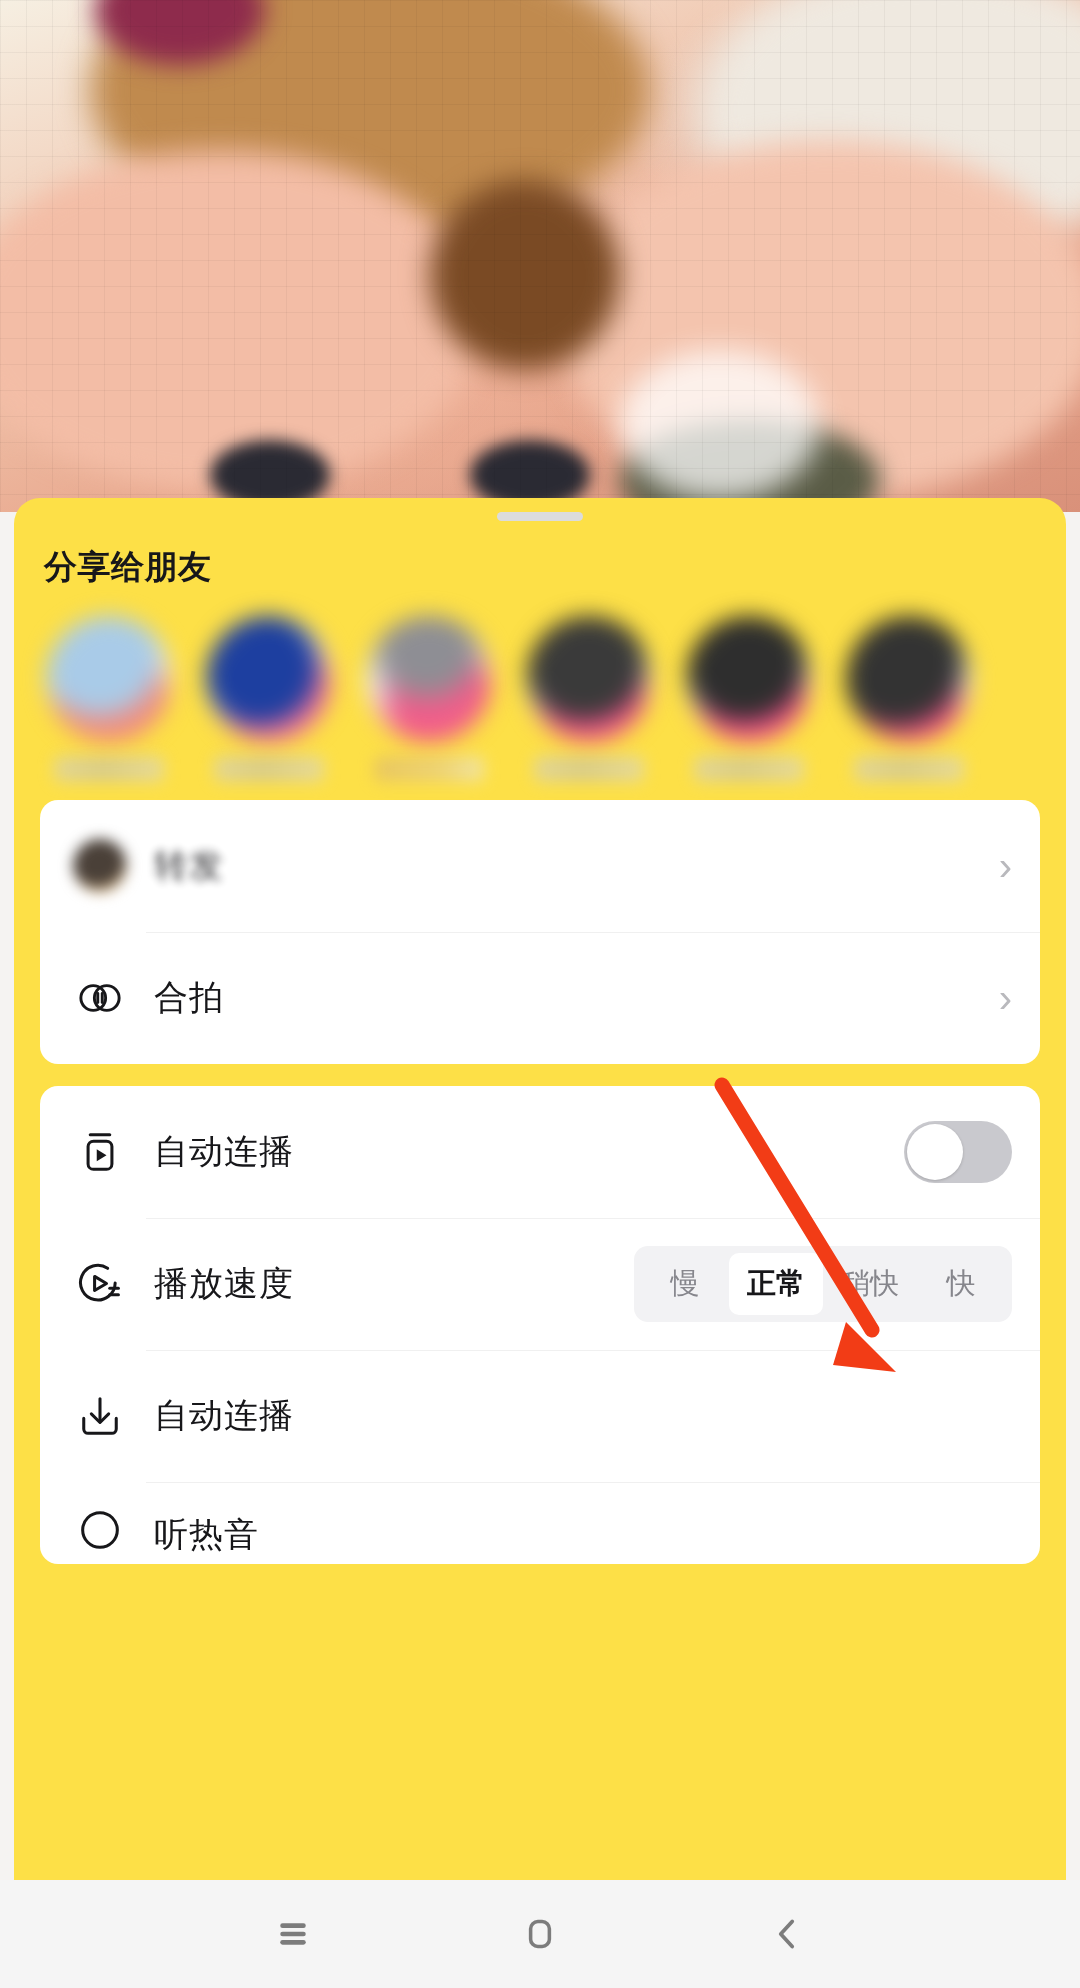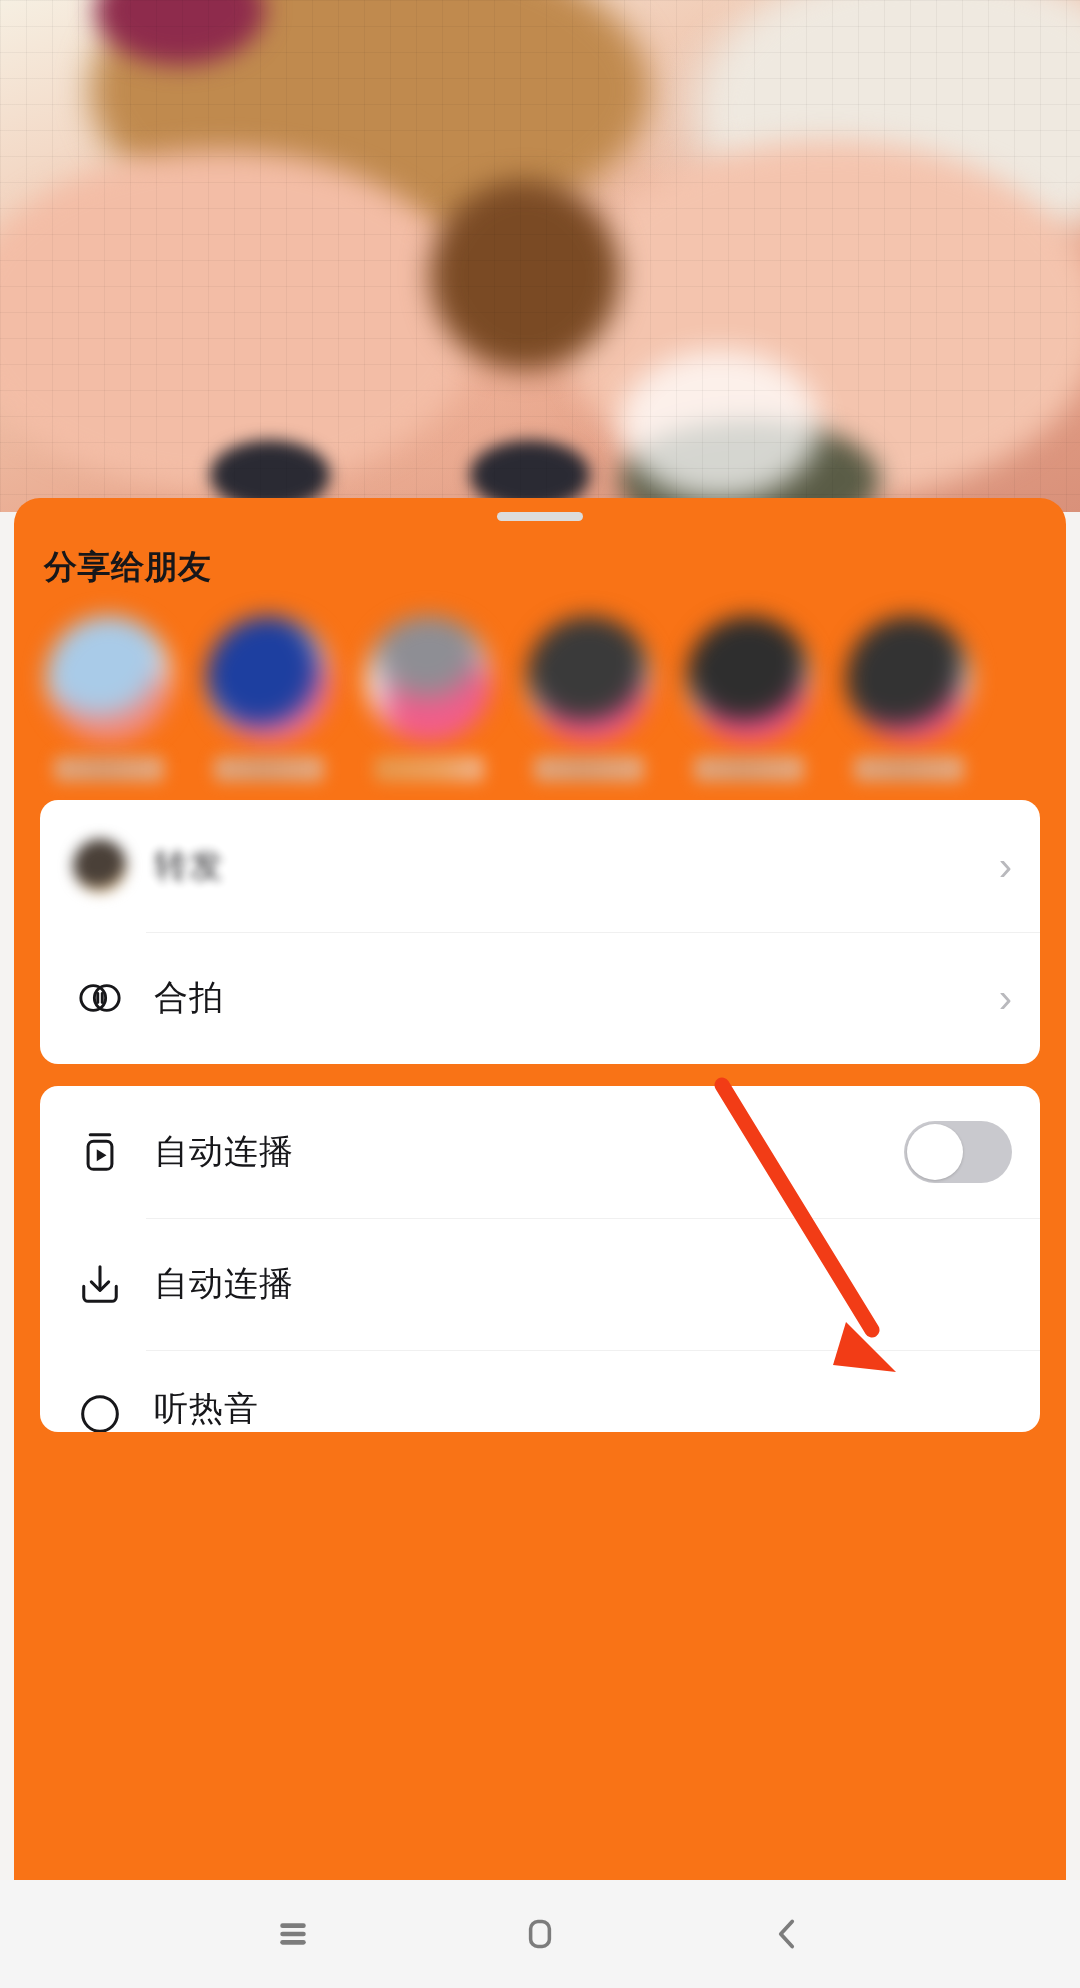--- a/index.html
+++ b/index.html
@@ -46,21 +46,21 @@
       repeating-linear-gradient(to bottom, rgba(0,0,0,0.045) 0 1px, rgba(0,0,0,0) 1px 26px);
   }
 
   
   #sheet {
     position: absolute;
     left: 14px;
     right: 14px;
     top: 498px;
     bottom: 0;
-    background: #f97316;
+    background: #fde047;
     border-radius: 26px 26px 0 0;
     overflow: hidden;
   }
 
   #drag-handle {
     width: 86px;
     height: 9px;
     border-radius: 5px;
     background: #dcdcdc;
     margin: 14px auto 0 auto;
@@ -193,21 +193,21 @@
   .segment.selected {
     background: #ffffff;
     color: #17171a;
     font-weight: bold;
   }
 
   
   .row.clipped {
     height: 82px;
     overflow: hidden;
-    align-items: flex-start;
+    align-items: flex-end;
     padding-top: 42px;
   }
   .row.clipped .row-icon,
   .row.clipped .row-label { transform: translateY(-6px); }
 
   
   #annotation-arrow {
     position: absolute;
     left: 0; top: 0;
     width: 1080px; height: 1988px;
@@ -326,20 +326,38 @@
             <path d="M21 21.5 L 30 27 L 21 32.5 Z" fill="currentColor" stroke="none"></path>
           </svg>
         </div>
         <div class="row-label">自动连播</div>
         <div class="row-spacer"></div>
         <div class="toggle off">
           <div class="knob"></div>
         </div>
       </div>
 
+      <div class="row">
+        <div class="row-icon">
+          <svg width="52" height="52" viewBox="0 0 48 48" fill="none" stroke="currentColor" stroke-width="2.8" stroke-linecap="round" stroke-linejoin="round">
+            <path d="M31 9.5 A 16 16 0 1 0 38 23"></path>
+            <path d="M19 17 L 30 23.5 L 19 30 Z" fill="none"></path>
+            <line x1="33" y1="28" x2="41" y2="28"></line>
+            <line x1="33" y1="34" x2="41" y2="34"></line>
+          </svg>
+        </div>
+        <div class="row-label">播放速度</div>
+        <div class="row-spacer"></div>
+        <div class="segmented">
+          <div class="segment">慢</div>
+          <div class="segment selected">正常</div>
+          <div class="segment">稍快</div>
+          <div class="segment">快</div>
+        </div>
+      </div>
 
       <div class="row">
         <div class="row-icon">
           <svg width="52" height="52" viewBox="0 0 48 48" fill="none" stroke="currentColor" stroke-width="2.8" stroke-linecap="round" stroke-linejoin="round">
             <path d="M9 26 L 9 36 A 4 4 0 0 0 13 40 L 35 40 A 4 4 0 0 0 39 36 L 39 26"></path>
             <line x1="24" y1="8" x2="24" y2="29"></line>
             <path d="M16 22 L 24 30 L 32 22"></path>
           </svg>
         </div>
         <div class="row-label">自动连播</div>

